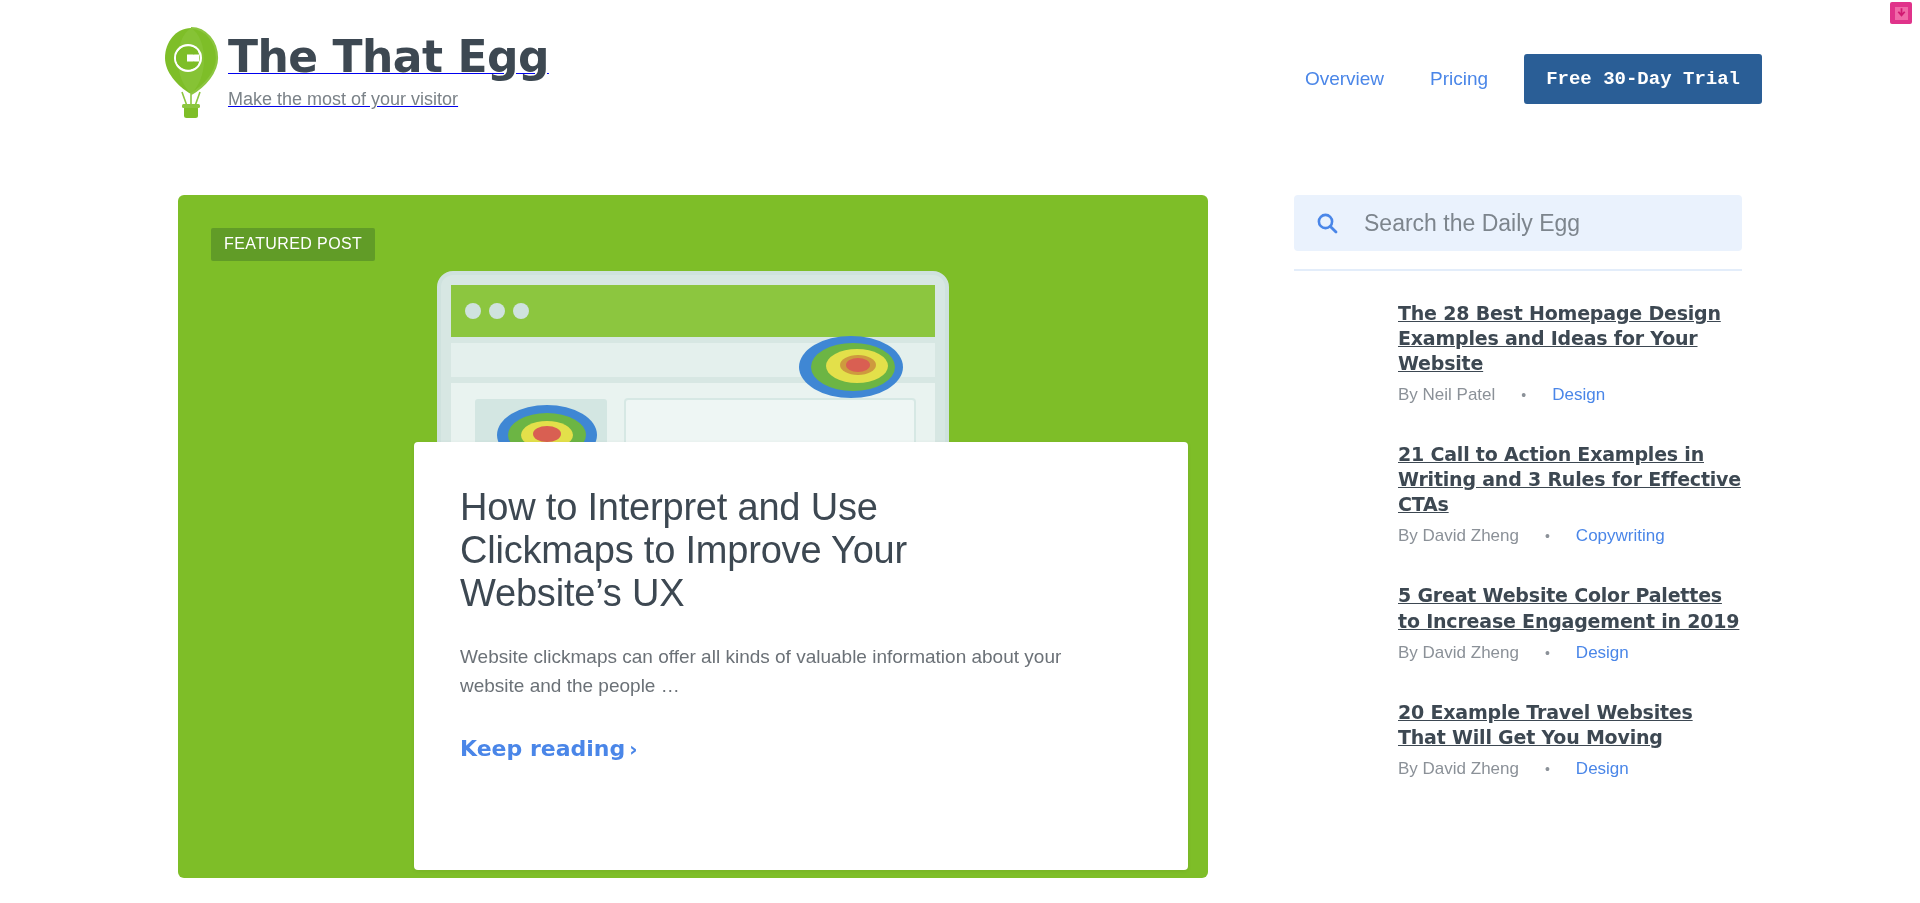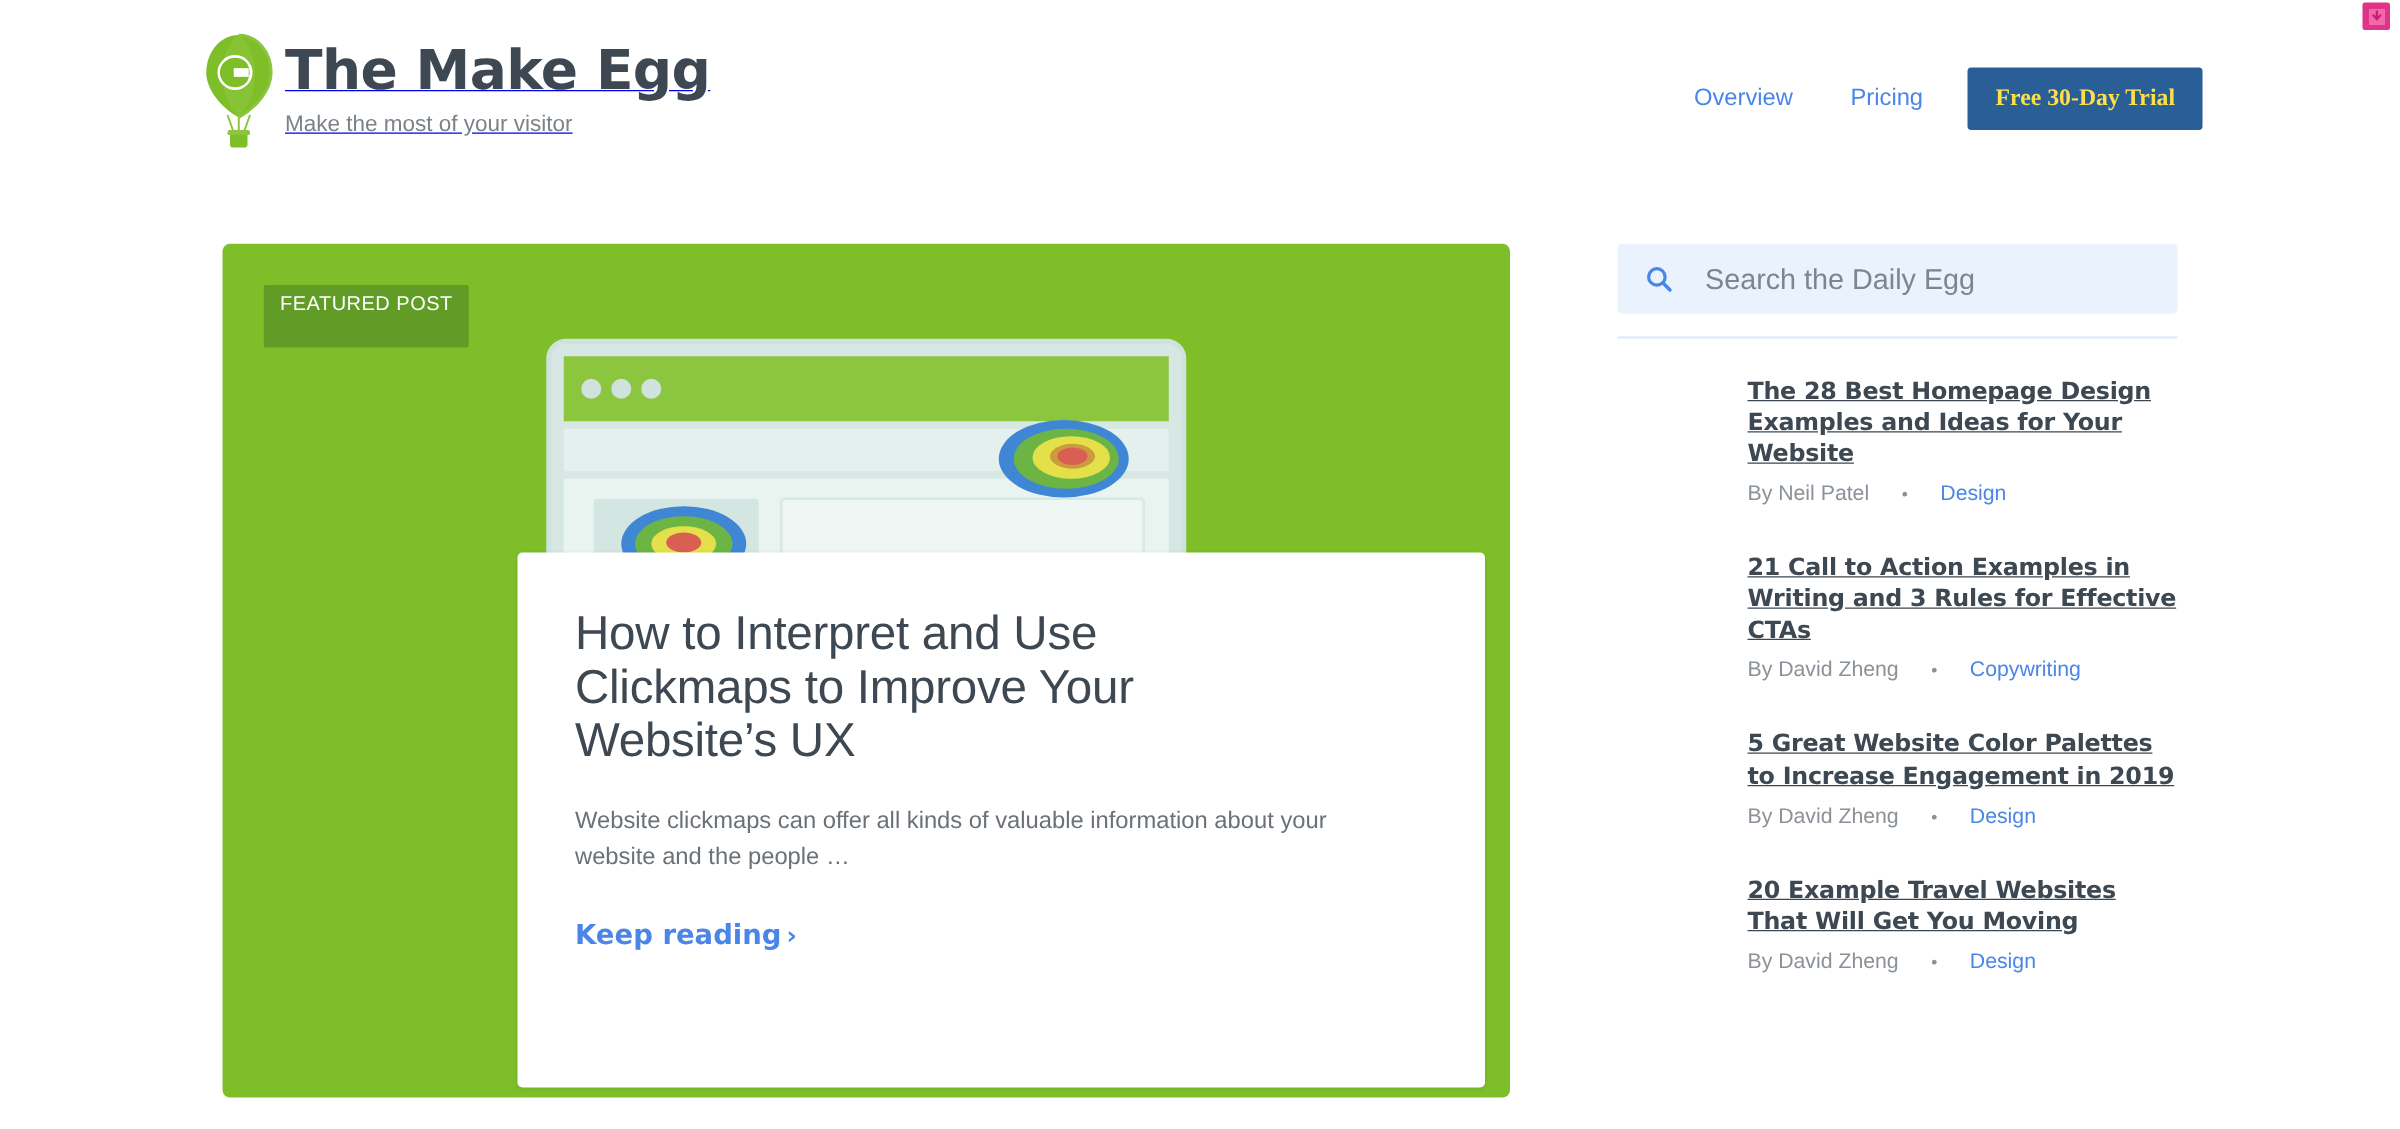--- a/index.html
+++ b/index.html
@@ -72,29 +72,29 @@
   .nav-link {
     font-size: 19px;
     color: #4a86e8;
     text-decoration: none;
     margin-right: 46px;
     white-space: nowrap;
   }
   .nav-link:last-of-type { margin-right: 36px; }
   .nav-cta {
     background: #2a5e96;
-    color: #fde047;
+    color: #ffffff;
     font-size: 19px;
     font-weight: 700;
     padding: 14px 22px;
     border: none;
     border-radius: 3px;
     cursor: pointer;
     white-space: nowrap;
-    font-family: Liberation Serif, serif;
+    font-family: Liberation Mono, monospace;
   }
 
   
   .content {
     position: absolute;
     top: 195px;
     left: 0;
     width: 1920px;
   }
 
@@ -110,21 +110,21 @@
     overflow: hidden;
   }
   .featured-badge {
     position: absolute;
     left: 33px;
     top: 33px;
     background: rgba(41, 92, 38, 0.34);
     color: #ffffff;
     font-size: 16px;
     letter-spacing: 0.4px;
-    padding: 7px 13px 25px;
+    padding: 7px 13px 8px;
     border-radius: 2px;
     z-index: 3;
   }
   .hero-illustration {
     position: absolute;
     left: 50%;
     top: 72px;
     transform: translateX(-50%);
     width: 520px;
     height: 400px;
@@ -268,21 +268,21 @@
         <rect x="27" y="28.5" width="12" height="7" fill="#ffffff"></rect>
         <path d="M36 27 A8.5 8.5 0 1 0 36 37" fill="none" stroke="#7ebe28" stroke-width="5.5"></path>
 
         <path d="M22 66 L27 80 M40 66 L35 80 M31 68 L31 80" stroke="#8cc63f" stroke-width="1.6" fill="none"></path>
 
         <rect x="24" y="80" width="14" height="12" rx="2.5" fill="#7ebe28"></rect>
         <rect x="22" y="78" width="18" height="4" rx="1.5" fill="#8cc63f"></rect>
       </svg>
     </span>
     <span class="brand-text">
-      <span class="brand-title">The Make Egg</span>
+      <span class="brand-title">The That Egg</span>
       <div class="brand-tagline">Make the most of your visitor</div>
     </span>
   </a>
 
   <nav class="nav">
     <a class="nav-link" href="#">Overview</a>
     <a class="nav-link" href="#">Pricing</a>
     <button class="nav-cta">Free 30-Day Trial</button>
   </nav>
 

